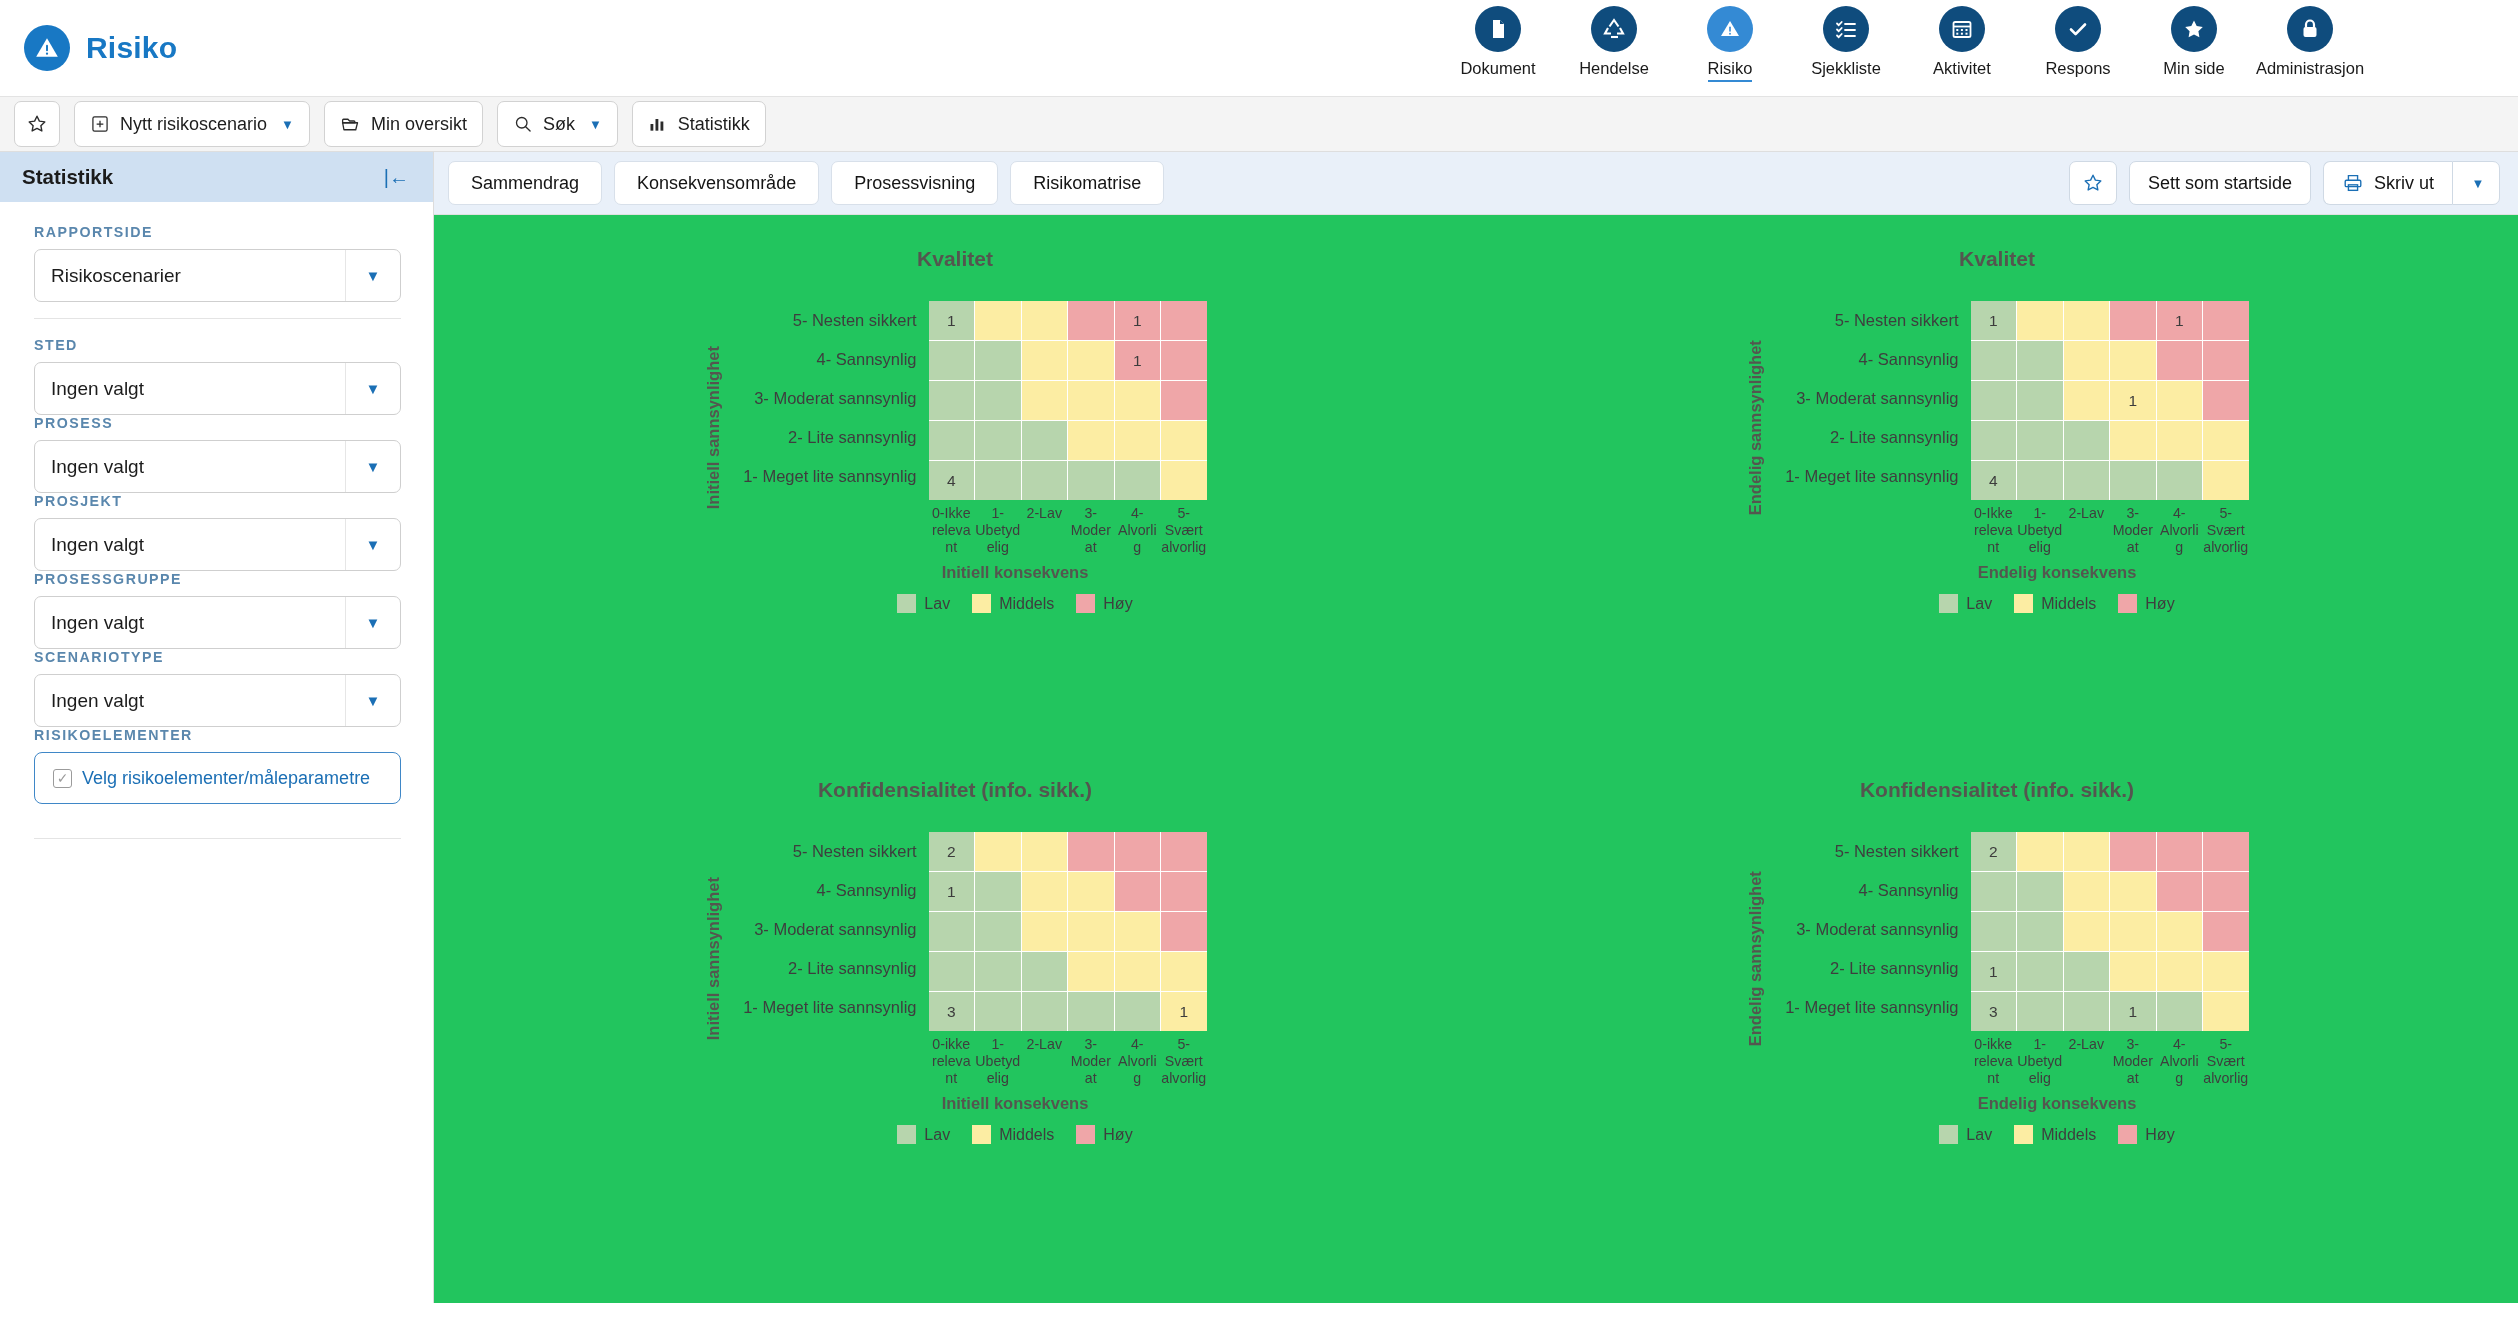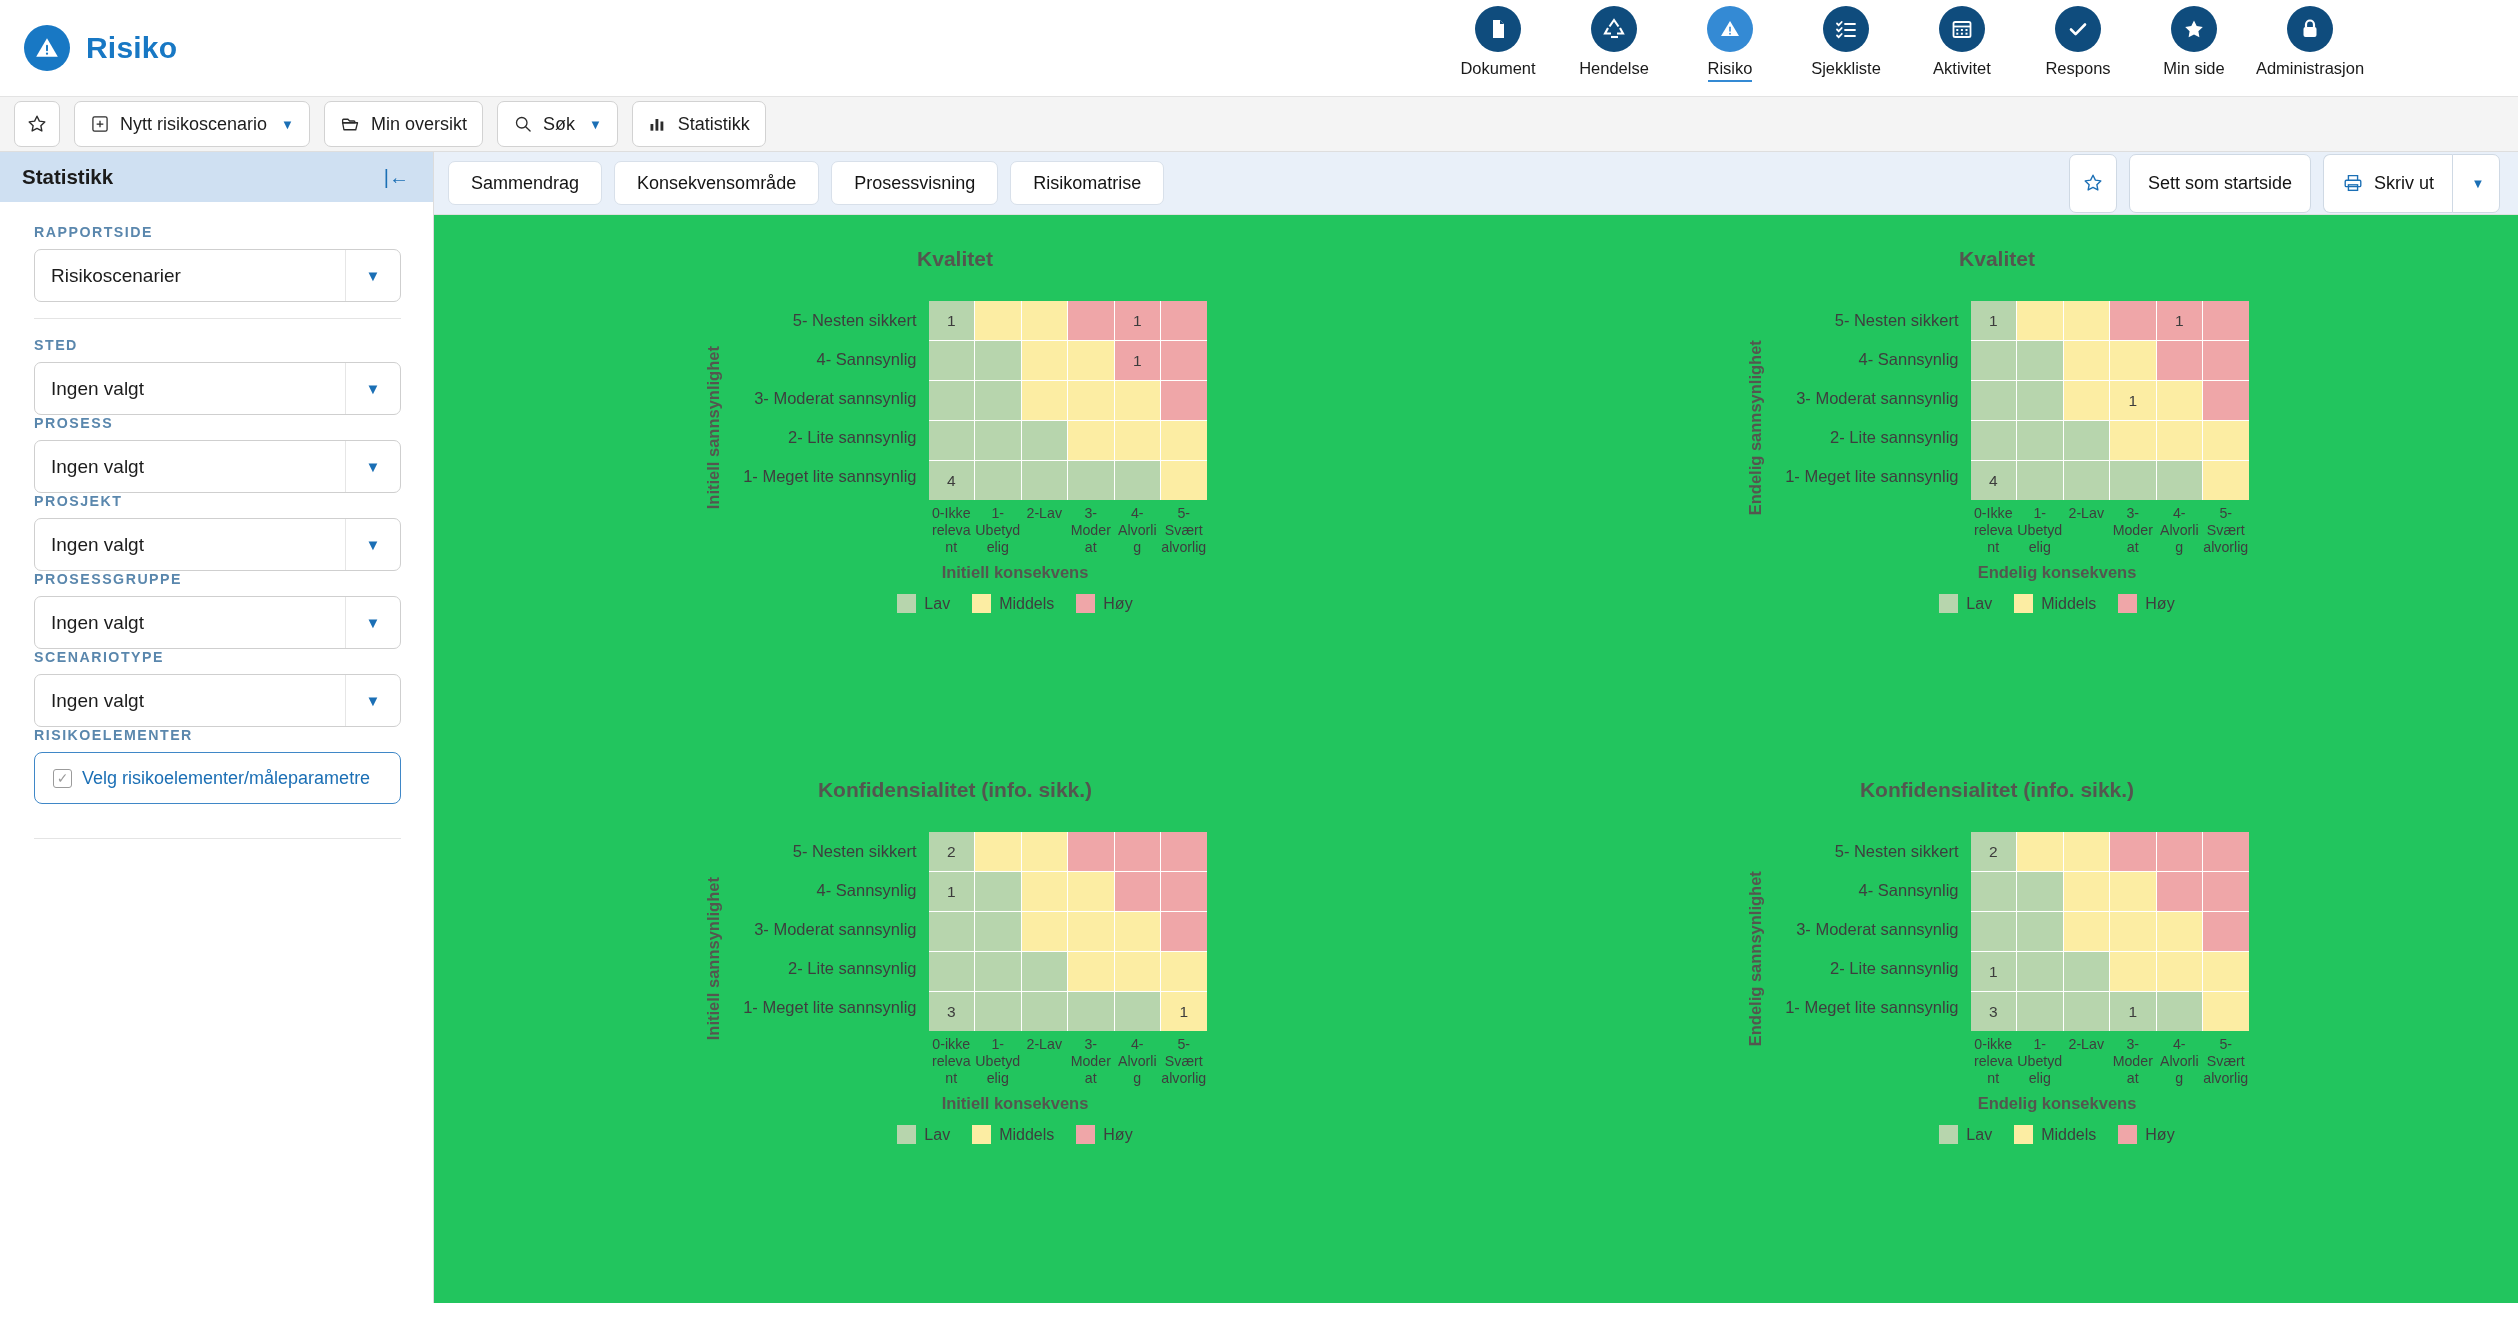--- a/index.html
+++ b/index.html
@@ -142,21 +142,21 @@
     position: relative;
   }
   .tab {
     height: 44px; background: #fff;
     border: 1px solid #d8e0ea; border-radius: 7px;
     display: flex; align-items: center; padding: 0 22px;
     font-size: 18px; color: #141414; cursor: pointer; white-space: nowrap;
   }
   .tabbar .right { margin-left: auto; display: flex; align-items: center; gap: 12px; }
   .rbtn {
-    height: 59px; background: #fff; border: 1px solid #cfd9e4; border-radius: 7px;
+    height: 44px; background: #fff; border: 1px solid #cfd9e4; border-radius: 7px;
     display: flex; align-items: center; gap: 10px; padding: 0 18px;
     font-size: 18px; color: #141414; cursor: pointer; white-space: nowrap;
   }
   .rbtn.square { width: 48px; padding: 0; justify-content: center; }
   .splitbtn { display: flex; }
   .splitbtn .p1 {
     border-top-right-radius: 0; border-bottom-right-radius: 0; border-right: none;
   }
   .splitbtn .p2 {
     border-top-left-radius: 0; border-bottom-left-radius: 0;

